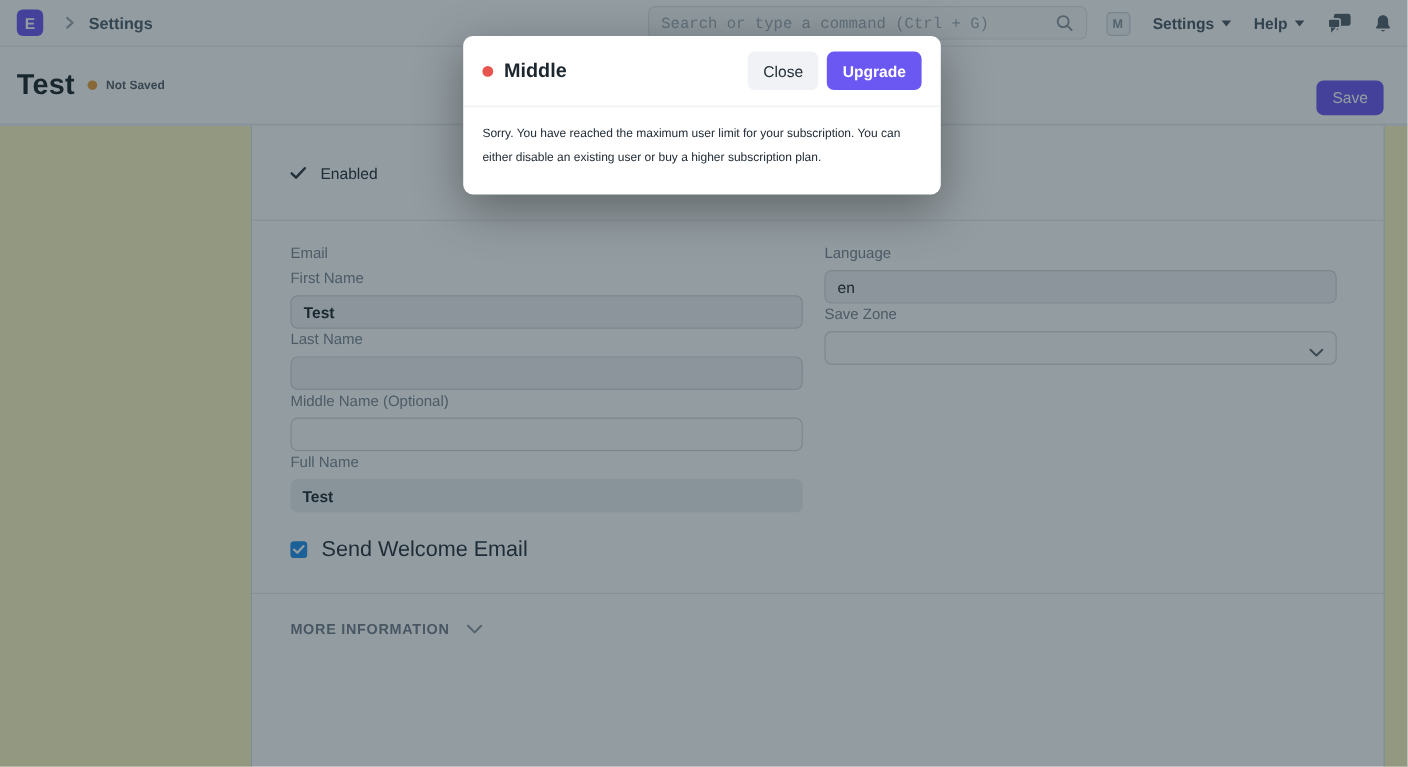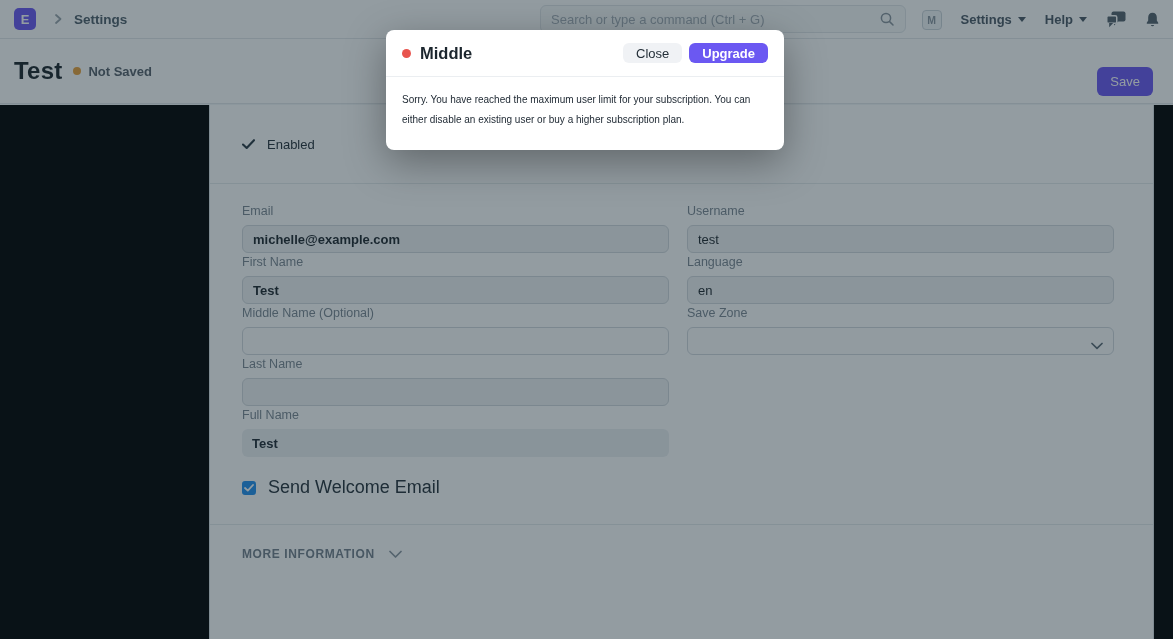--- a/index.html
+++ b/index.html
@@ -13,41 +13,41 @@
   .navbar { position:absolute; top:0; left:0; right:0; height:39px; background:#fff;
             border-bottom:1px solid #e4e8eb; display:flex; align-items:center; padding:0 14px; z-index:1; }
   .logo { width:22px; height:22px; border-radius:5px; background:#6b58f2; color:#fff;
           font-size:13px; font-weight:700; display:flex; align-items:center; justify-content:center; }
   .crumb-sep { margin:0 10px 0 16px; display:flex; }
   .crumb { font-size:13.5px; font-weight:600; color:#51606c; }
   .search { position:absolute; left:540px; top:5px; width:366px; height:28px;
             border:1px solid #e1e6e9; background:#f7f9fa; border-radius:6px;
             display:flex; align-items:center; padding:0 10px; }
   .search input { flex:1; border:none; outline:none; background:transparent; font-size:13px;
-                  color:#35424c; font-family:Liberation Sans, sans-serif; }
+                  color:#35424c; font-family:Liberation Mono, monospace; }
   .search input::placeholder { color:#a4aeb7; }
   .nav-right { position:absolute; right:13px; top:0; height:39px; display:flex; align-items:center; gap:19px; }
   .avatar { width:20px; height:20px; border-radius:4px; border:1px solid #ccd4da; background:#f3f6f8;
             color:#8b97a1; font-size:10.5px; font-weight:600; display:flex; align-items:center; justify-content:center; }
   .navlink { display:flex; align-items:center; gap:6px; font-size:13px; font-weight:600; color:#4c5a67; cursor:pointer; }
   .caret { width:0; height:0; border-left:4px solid transparent; border-right:4px solid transparent;
            border-top:5px solid #4c5a67; display:inline-block; }
   
   .page-head { position:absolute; top:39px; left:0; right:0; height:65px; background:#fff;
                border-bottom:1px solid #e4e8eb; display:flex; align-items:center; padding:0 20px 0 14px; z-index:1; }
   .title { font-size:24px; font-weight:600; color:#1c252c; letter-spacing:.2px; }
   .status { display:flex; align-items:center; gap:7px; margin-left:11px; }
   .dot-orange { width:8px; height:8px; border-radius:50%; background:#e9a13b; }
-  .status-text { font-size:13px; font-weight:600; color:#57616b; }
+  .status-text { font-size:10px; font-weight:600; color:#57616b; }
   .spacer { flex:1; }
   .btn { border:none; border-radius:6px; height:29px; padding:0 13px; font-size:13px;
          font-family:inherit; cursor:pointer;margin-top:20px; }
   .btn-primary { background:#6b58f2; color:#fff; font-weight:500; }
   
-  .main { position:absolute; top:105px; left:0; right:0; bottom:0; background:#000000; }
+  .main { position:absolute; top:105px; left:0; right:0; bottom:0; background:#fef9c3; }
   .card { position:absolute; left:209px; width:945px; top:0; bottom:-5px; background:#fff;
           border-left:1px solid #dce1e6; border-right:1px solid #dce1e6; }
   .sec-enabled { height:79px; border-bottom:1px solid #e6eaed; display:flex; align-items:center;
                  padding:0 32px; gap:12px; }
   .sec-enabled .lbl { font-size:13px; color:#27323b; }
   .sec-fields { display:flex; gap:18px; padding:20px 30px 26px 32px; }
   .col { width:427px; }
   .field { margin-top:2px; }
   .field:first-child { margin-top:0; }
   .field label { display:block; font-size:12.5px; color:#7c8893; margin-bottom:7px; }
@@ -65,21 +65,21 @@
   .welcome .lbl { font-size:18px; color:#27323b; }
   .sec-more { border-top:1px solid #e6eaed; padding:22px 32px; display:flex; align-items:center; gap:14px;
               font-size:12px; font-weight:600; letter-spacing:.6px; color:#75808c; cursor:pointer; }
   
   .overlay { position:absolute; inset:0; background:rgba(20,40,51,0.46); z-index:5; }
   .modal { position:absolute; left:386px; top:30px; width:398px; background:#fff; border-radius:8px;
            z-index:10; box-shadow:0 12px 40px rgba(0,0,0,0.35); }
   .modal-head { display:flex; align-items:center; padding:13px 16px; border-bottom:1px solid #ebeef1; }
   .dot-red { width:9px; height:9px; border-radius:50%; background:#e8544e; margin-right:9px; }
   .modal-title { font-size:16.5px; font-weight:700; color:#1c262e; flex:1; }
-  .btn-sm { height:20px; border:none; border-radius:6px; padding:0 13px; font-size:13px;
+  .btn-sm { height:32px; border:none; border-radius:6px; padding:0 13px; font-size:13px;
             font-family:inherit; cursor:pointer; }
   .btn-close { background:#f0f2f5; color:#242f38; font-weight:500; margin-right:7px; }
   .btn-upgrade { background:#6b58f2; color:#fff; font-weight:600; }
   .modal-body { padding:13px 16px 20px; font-size:10px; line-height:20px; color:#222c36; }
 </style>
 </head>
 <body>
 
 <div class="navbar">
   <div class="logo">E</div>
@@ -146,53 +146,48 @@
             <polyline points="1,5.5 4.7,9 12,1.2" fill="none" stroke="#2b3a45" stroke-width="2.1" stroke-linecap="round" stroke-linejoin="round"></polyline>
           </svg>
       </span>
       <span class="lbl">Enabled</span>
     </div>
 
     <div class="sec-fields">
       <div class="col">
         <div class="field">
           <label>Email</label>
-          <input class="fld bold" value="michelle@example.com" style="">
         </div>
         <div class="field">
           <label>First Name</label>
           <input class="fld bold" value="Test" style="">
         </div>
         <div class="field">
+          <label>Last Name</label>
+          <input class="fld" value="" style="">
+        </div>
+        <div class="field">
           <label>Middle Name (Optional)</label>
           <input class="fld white" value="" style="">
-        </div>
-        <div class="field">
-          <label>Last Name</label>
-          <input class="fld" value="" style="">
         </div>
         <div class="field">
           <label>Full Name</label>
           <div class="readonly">Test</div>
         </div>
         <div class="welcome">
           <span class="checkbox">
             <svg width="10" height="8" viewBox="0 0 10 8">
                 <polyline points="1,4 3.8,6.6 9,1" fill="none" stroke="#fff" stroke-width="1.8" stroke-linecap="round" stroke-linejoin="round"></polyline>
               </svg>
           </span>
           <span class="lbl">Send Welcome Email</span>
         </div>
       </div>
 
       <div class="col">
-        <div class="field">
-          <label>Username</label>
-          <input class="fld" value="test" style="">
-        </div>
         <div class="field">
           <label>Language</label>
           <input class="fld" value="en" style="">
         </div>
         <div class="field">
           <label>Save Zone</label>
           <div class="select-wrap">
             <input class="fld white" value="" style="">
             <span class="chev">
               <svg width="12" height="8" viewBox="0 0 12 8">

